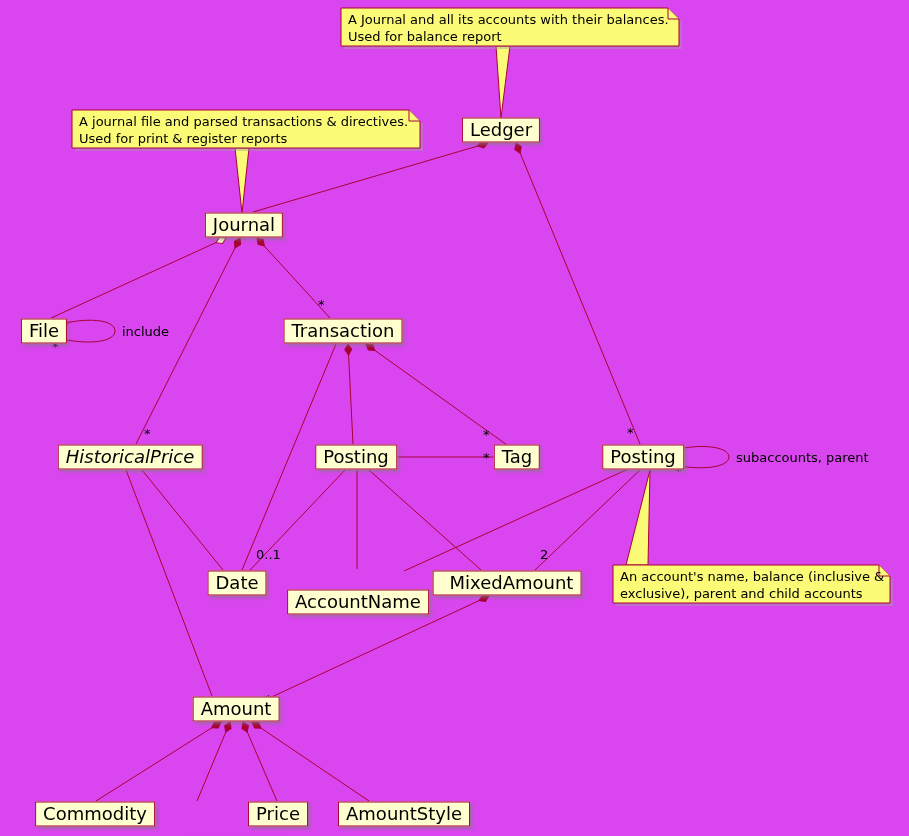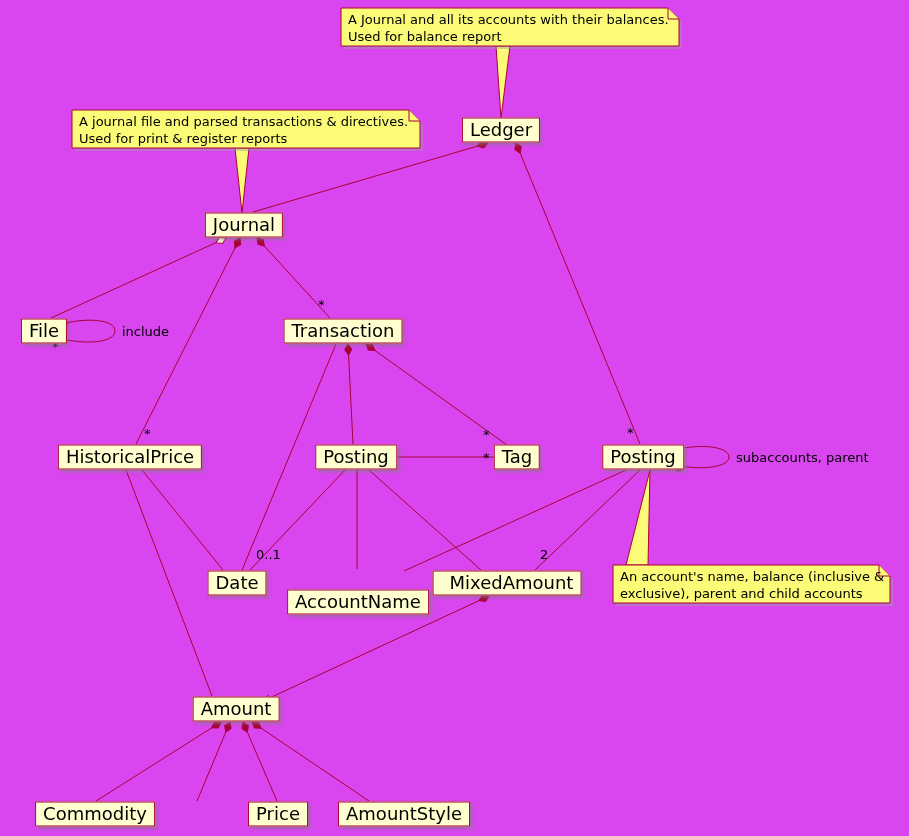--- a/index.html
+++ b/index.html
@@ -110,21 +110,21 @@
       <text x="675" y="475" class="edge-label">*</text>
       <text x="736" y="462" class="edge-label">subaccounts, parent</text>
       <text x="256" y="559" class="edge-label">0..1</text>
       <text x="540" y="559" class="edge-label">2</text>
       <text x="265" y="704" class="edge-label">*</text>
     </svg>
 <div class="uml-class" style="left: 501px; top: 130px;">Ledger</div>
     <div class="uml-class" style="left: 244px; top: 225px;">Journal</div>
     <div class="uml-class" style="left: 44px; top: 331px;">File</div>
     <div class="uml-class" style="left: 343px; top: 331px;">Transaction</div>
-    <div class="uml-class" style="left: 130px; top: 457px;">HistoricalPrice</div>
+    <div class="uml-class" style="left: 130px; top: 457px; font-style: italic;">HistoricalPrice</div>
     <div class="uml-class" style="left: 356px; top: 457px;">Posting</div>
     <div class="uml-class" style="left: 517px; top: 457px;">Tag</div>
     <div class="uml-class" style="left: 643px; top: 457px;">Posting</div>
     <div class="uml-class" style="left: 237px; top: 583px;">Date</div>
     <div class="uml-class" style="left: 358px; top: 582px; margin-top: 20px;">AccountName</div>
     <div class="uml-class" style="left: 507px; top: 583px; padding-left: 16px;">MixedAmount</div>
     <div class="uml-class" style="left: 236px; top: 709px;">Amount</div>
     <div class="uml-class" style="left: 95px; top: 814px;">Commodity</div>
     <div class="uml-class" style="left: 197px; top: 849px; margin-left: 35px;">Quantity</div>
     <div class="uml-class" style="left: 278px; top: 814px;">Price</div>

